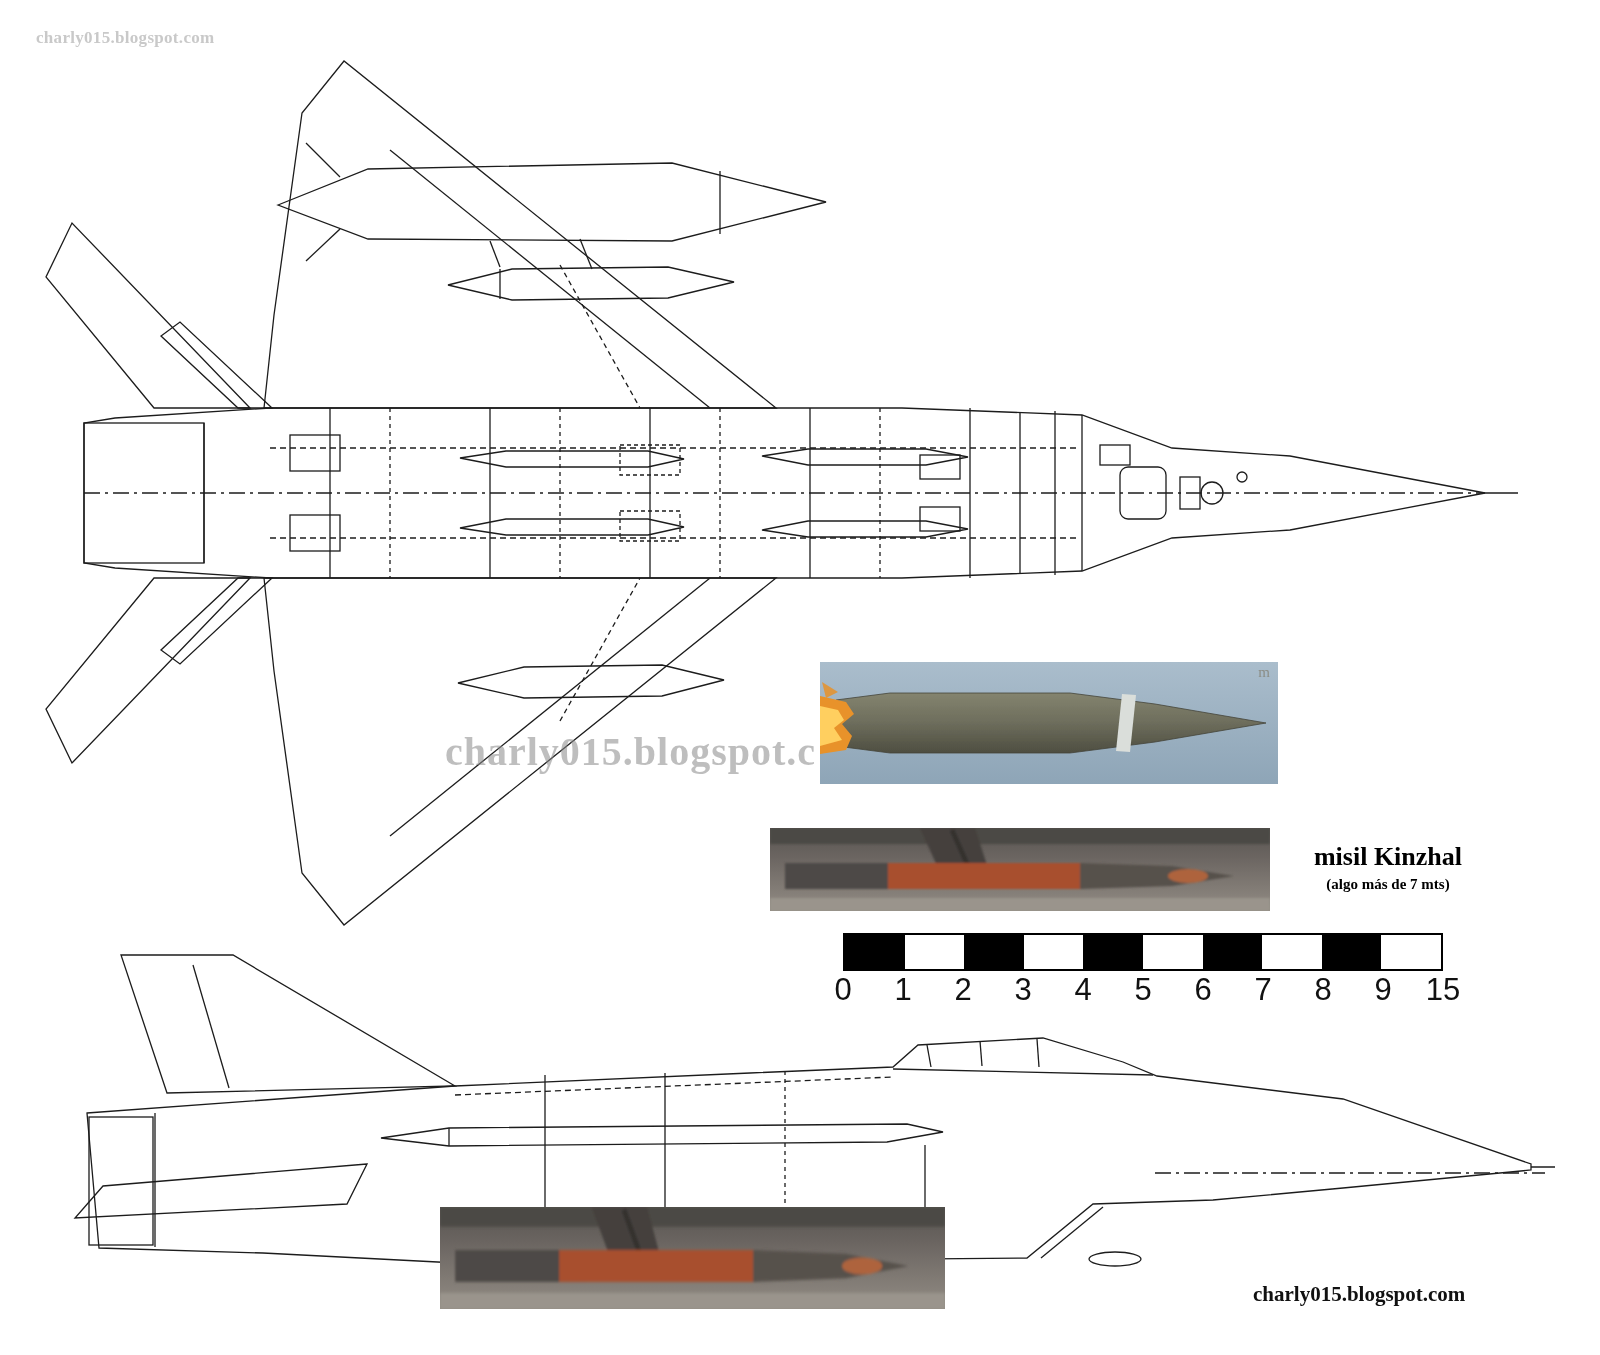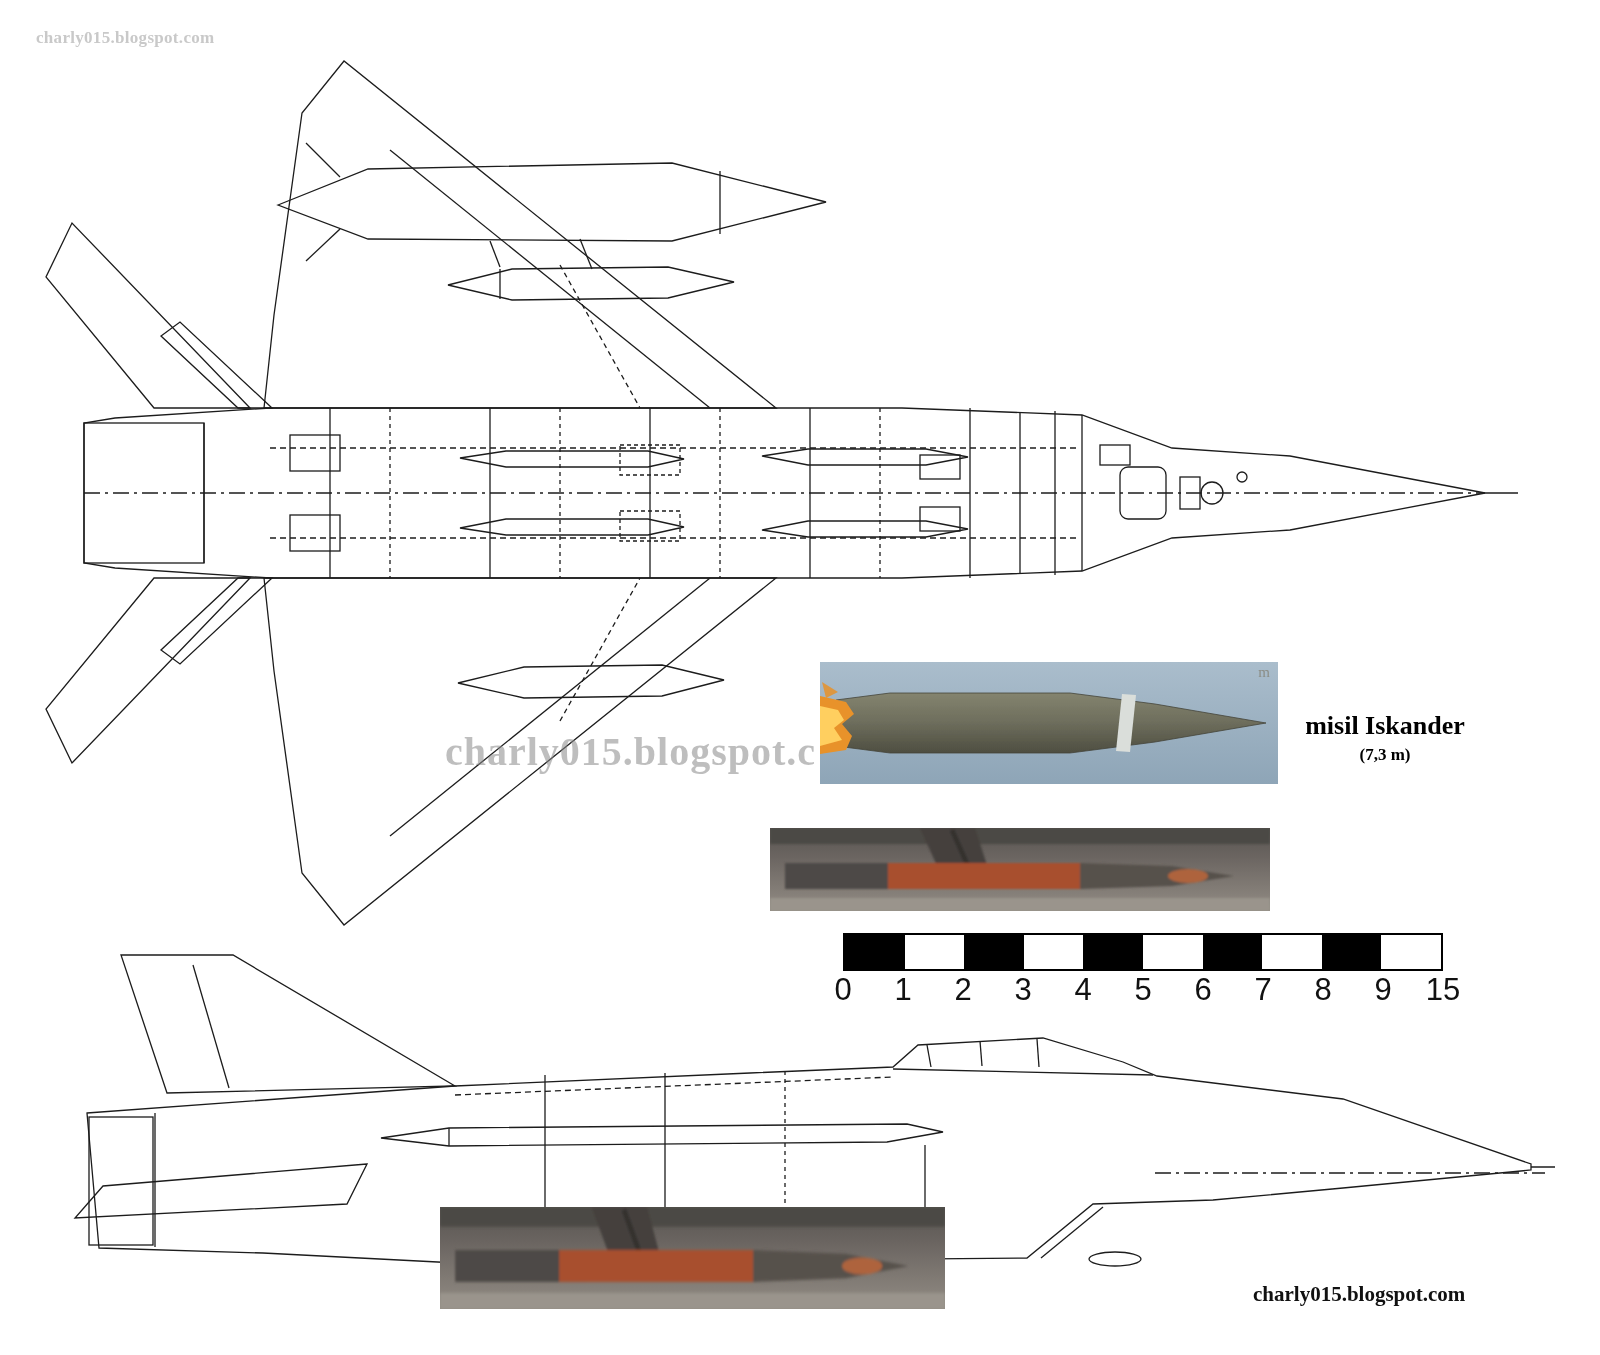--- a/index.html
+++ b/index.html
@@ -175,23 +175,23 @@
         <line x1="182" y1="2" x2="198" y2="38" stroke="#35322f" stroke-width="5"></line>
         <rect x="15" y="35" width="130" height="26" fill="#4e4a46"></rect>
         <rect x="118" y="35" width="195" height="26" fill="#a8502e"></rect>
         <polygon points="310,35 402,38 464,48 402,58 310,61" fill="#56514c"></polygon>
         <ellipse cx="418" cy="48" rx="20" ry="7" fill="#c4683a" opacity=".8"></ellipse>
         <rect x="0" y="70" width="500" height="13" fill="#9a948c"></rect>
       </g>
     </svg>
   </div>
 
-  <div class="abs mlabel label-iskander">
-    <div class="name">misil Iskander</div>
-    <div class="size">(7,3 m)</div>
+  <div class="abs mlabel label-kinzhal">
+    <div class="name">misil Kinzhal</div>
+    <div class="size">(algo más de 7 mts)</div>
   </div>
 
   <div class="abs ruler-bar">
     <div class="ruler-seg black"></div>
     <div class="ruler-seg"></div>
     <div class="ruler-seg black"></div>
     <div class="ruler-seg"></div>
     <div class="ruler-seg black"></div>
     <div class="ruler-seg"></div>
     <div class="ruler-seg black"></div>

